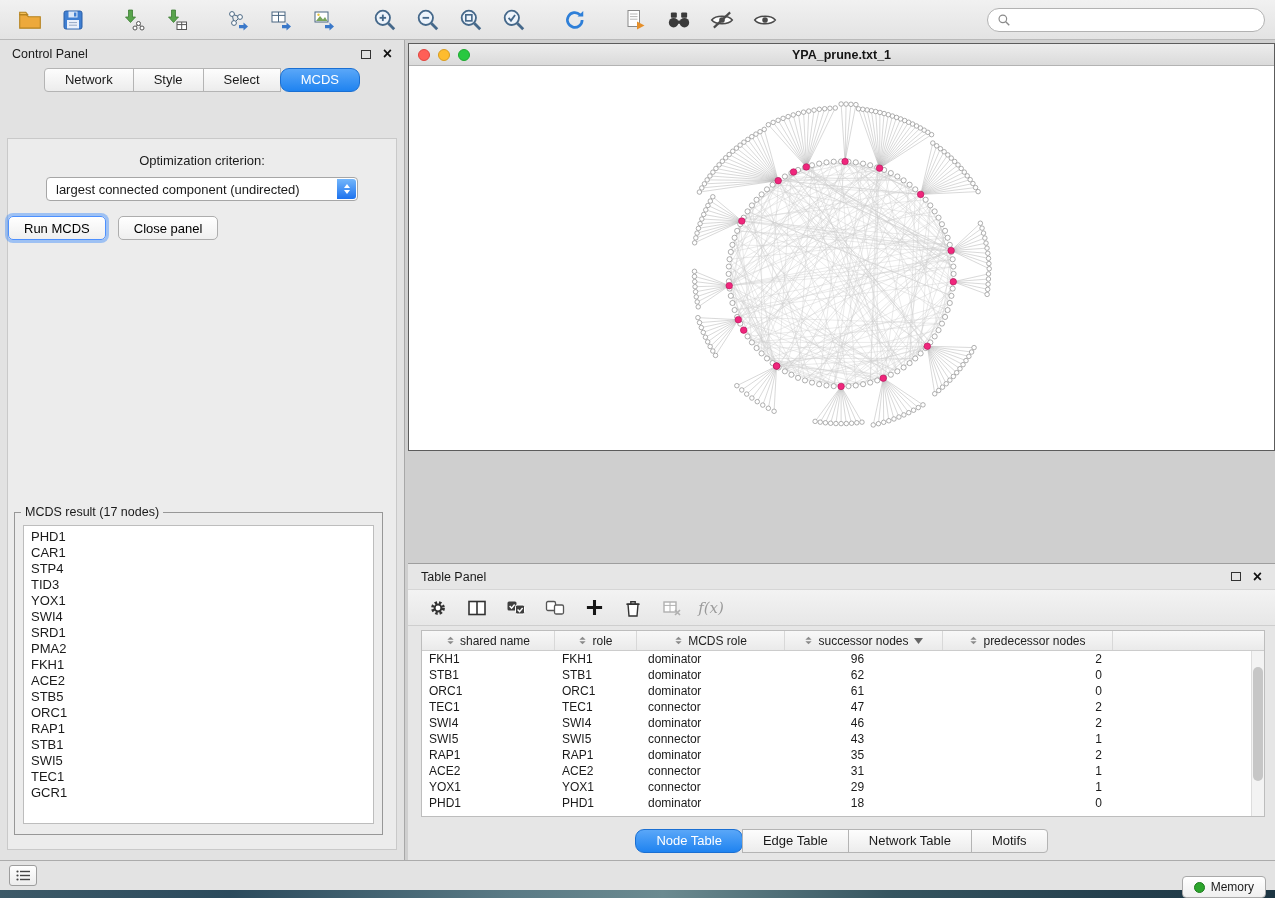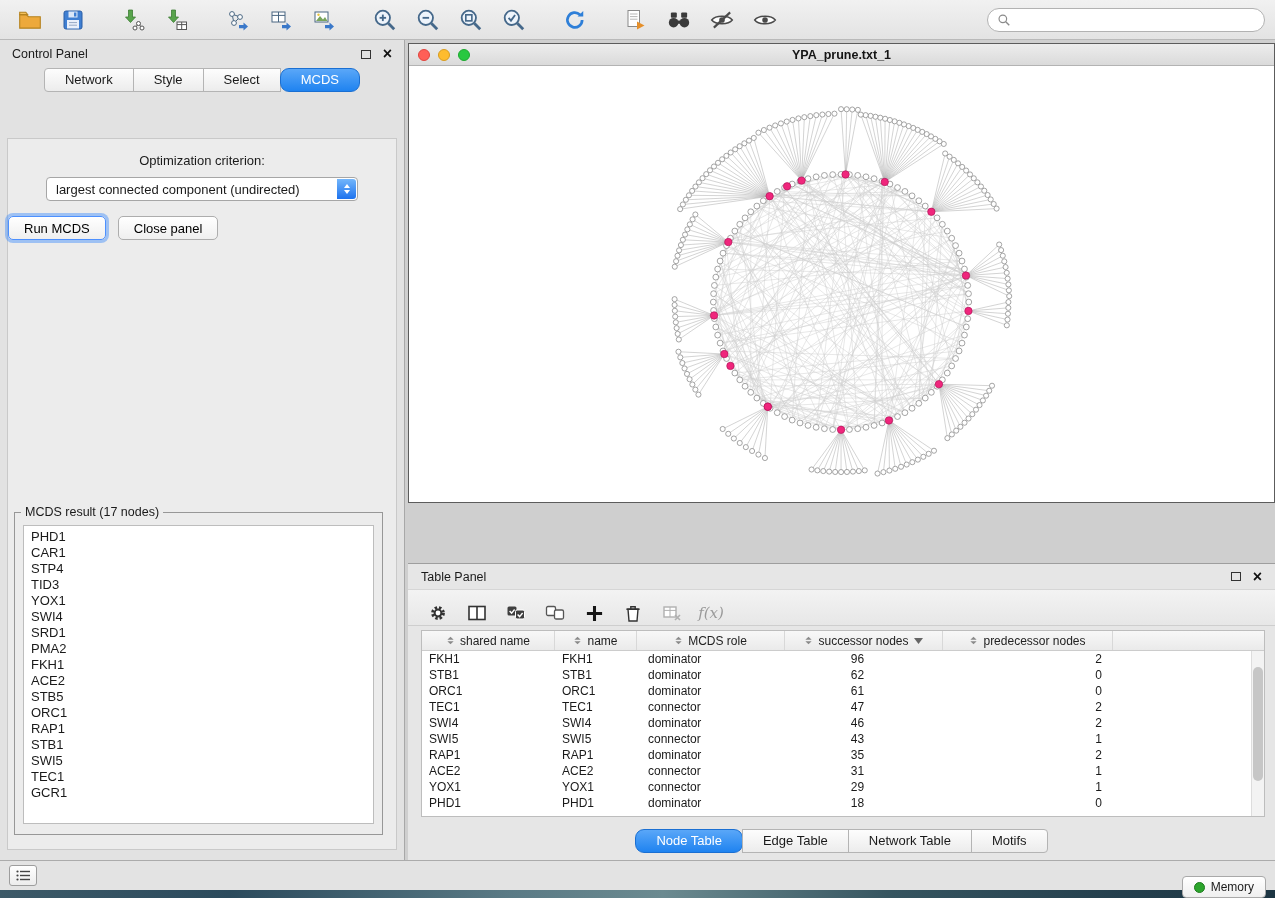--- a/index.html
+++ b/index.html
@@ -47,34 +47,34 @@
   .mcds-fieldset legend { font-size:12.5px; margin-left:6px; padding:0 4px; }
   .listbox { position:absolute; left:8px; right:8px; top:6px; bottom:10px; background:#fff;
     border:1px solid #bdbdbd; padding:3px 7px; overflow:hidden; }
   .list-item { font-size:13px; line-height:16px; }
 
   
   .vsplit { position:absolute; left:405px; width:3px; top:40px; bottom:38px; background:#cfcfcf; }
 
   
   .right-side { position:absolute; left:408px; right:0; top:40px; bottom:38px; background:#cfcfcf; }
-  .net-window { position:absolute; top:3px; left:0; right:0; height:460px; background:#fff; border:1px solid #5c5c5c; }
+  .net-window { position:absolute; top:3px; left:0; right:0; height:408px; background:#fff; border:1px solid #5c5c5c; }
   .net-titlebar { height:22px; background:linear-gradient(#ededed,#dadada); border-bottom:1px solid #b3b3b3;
     display:flex; align-items:center; position:relative; }
   .traffic { display:flex; gap:8px; margin-left:9px; z-index:2; }
   .tl { width:12px; height:12px; border-radius:50%; }
   .net-title { position:absolute; left:0; right:0; text-align:center; font-size:12.5px; font-weight:bold; color:#151515; }
   .net-canvas { position:absolute; top:22px; left:0; right:0; bottom:0; background:#fff; }
   .net-canvas svg { width:100%; height:100%; display:block; }
 
   
   .table-panel { position:absolute; left:0; right:0; top:523px; bottom:0; background:#e6e6e6; border-top:1px solid #9e9e9e; }
   .tp-header { height:25px; display:flex; align-items:center; padding:0 13px; font-size:12.5px; }
   .tp-toolbar { height:37px; background:linear-gradient(#f3f3f3,#e7e7e7); border-top:1px solid #d6d6d6;
-    border-bottom:1px solid #cecece; display:flex; align-items:flex-end; padding:0 18px; gap:15px; }
+    border-bottom:1px solid #cecece; display:flex; align-items:center; padding:0 18px; gap:15px; }
   .tp-btn { width:24px; height:24px; display:flex; align-items:center; justify-content:center; }
   .fx { font-family:"DejaVu Serif", serif; font-style:italic; font-size:15px; color:#9a9a9a; }
   .tp-table { position:absolute; left:13px; right:10px; top:66px; height:187px; background:#fff;
     border:1px solid #bdbdbd; overflow:hidden; }
   .thead { display:flex; height:20px; background:linear-gradient(#f8f8f8,#eaeaea); border-bottom:1px solid #ccc; }
   .hc { display:flex; align-items:center; justify-content:center; gap:5px; border-right:1px solid #d8d8d8;
     font-size:12px; color:#222; overflow:hidden; white-space:nowrap; }
   .hc0{width:133px}.hc1{width:82px}.hc2{width:148px}.hc3{width:158px}.hc4{width:170px}
   .hc-fill { flex:1; border-right:none; }
   .tbody { position:absolute; top:20px; left:0; right:13px; bottom:0; }
@@ -1083,21 +1083,21 @@
               <path d="M1.5 4.2 5 .8l3.5 3.4z" fill="#8a8a8a"></path>
               <path d="M1.5 5.8 5 9.2 8.5 5.8z" fill="#8a8a8a"></path>
             </svg>
             <span class="hlbl">shared name</span>
           </div>
           <div class="hc hc1">
             <svg width="9" height="9" viewBox="0 0 10 10">
               <path d="M1.5 4.2 5 .8l3.5 3.4z" fill="#8a8a8a"></path>
               <path d="M1.5 5.8 5 9.2 8.5 5.8z" fill="#8a8a8a"></path>
             </svg>
-            <span class="hlbl">name</span>
+            <span class="hlbl">role</span>
           </div>
           <div class="hc hc2">
             <svg width="9" height="9" viewBox="0 0 10 10">
               <path d="M1.5 4.2 5 .8l3.5 3.4z" fill="#8a8a8a"></path>
               <path d="M1.5 5.8 5 9.2 8.5 5.8z" fill="#8a8a8a"></path>
             </svg>
             <span class="hlbl">MCDS role</span>
           </div>
           <div class="hc hc3">
             <svg width="9" height="9" viewBox="0 0 10 10">

